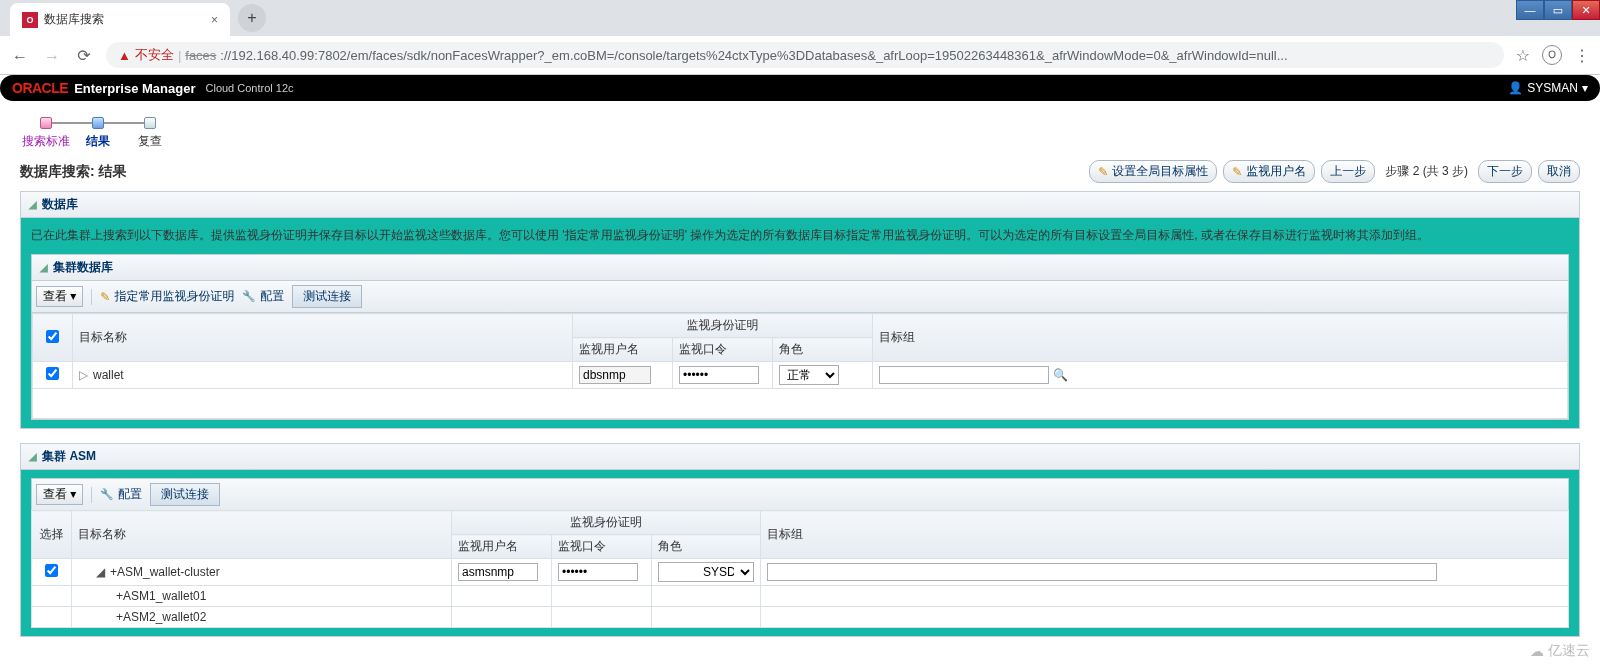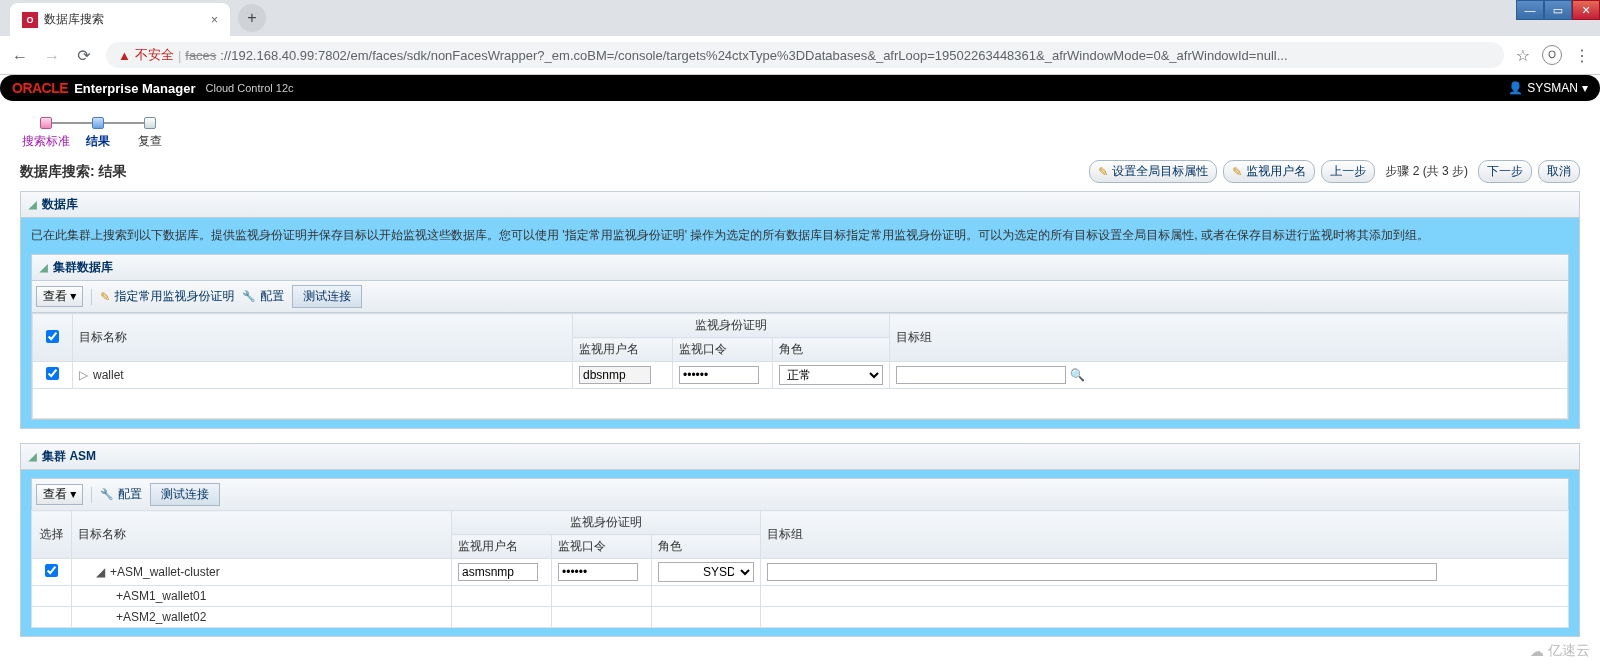--- a/index.html
+++ b/index.html
@@ -45,21 +45,21 @@
 .train-labels .sel { color: #003399; font-weight: bold; }
 .train-labels .lnk { color: #a21caf; }
 
 .page-head { display: flex; align-items: center; margin-bottom: 8px; }
 .page-title { font-size: 14px; font-weight: bold; color: #333; }
 .head-actions { margin-left: auto; display: flex; align-items: center; gap: 6px; }
 .btn { background: linear-gradient(#fefefe,#e4e8ec); border: 1px solid #a9b8c8; padding: 2px 8px; font-size: 12px; color: #003366; cursor: pointer; display: inline-flex; align-items: center; gap: 4px; border-radius: 10px; }
 .btn.pencil::before { content: "✎"; color: #cc8800; }
 .step-text { font-size: 12px; color: #333; padding: 0 4px; }
 
-.panel { border: 1px solid #c4ced7; margin-bottom: 14px; background: #7dd3fc; }
+.panel { border: 1px solid #c4ced7; margin-bottom: 14px; background: #14b8a6; }
 .panel-head { background: linear-gradient(#f7f9fb,#e8edf2); padding: 4px 8px; font-size: 12px; font-weight: bold; color: #003366; border-bottom: 1px solid #c4ced7; }
 .panel-head .tri { color: #6a8; margin-right: 2px; font-size: 10px; }
 .panel-body { padding: 8px 10px; }
 .desc-text { font-size: 12px; color: #333; margin-bottom: 10px; line-height: 1.5; }
 
 .sub-panel { border: 1px solid #c4ced7; }
 .sub-panel > .panel-head { font-weight: bold; }
 
 .toolbar { display: flex; align-items: center; gap: 8px; padding: 4px 4px; background: linear-gradient(#f7f9fb,#e8edf2); border-bottom: 1px solid #c4ced7; }
 .toolbar .sep { width: 1px; height: 16px; background: #c4ced7; }
@@ -196,21 +196,21 @@
               <th style="width:100px;">监视口令</th>
               <th style="width:100px;">角色</th>
             </tr>
           </thead>
           <tbody>
             <tr>
               <td class="chk-col"><input type="checkbox" checked="" style=""></td>
               <td><span class="expand-tri">▷</span><span>wallet</span></td>
               <td><input type="text" readonly="" style="width: 72px;" value="dbsnmp"></td>
               <td><input type="text" style="width: 80px;" value="••••••"></td>
-              <td><select style="width:104px;"><option>正常</option></select></td>
+              <td><select style="width:60px;"><option>正常</option></select></td>
               <td>
                   <div class="search-cell">
                     <input type="text" style="width: 170px;">
                     <span class="mag">🔍</span>
                   </div>
                 </td>
             </tr>
             <tr>
                 <td colspan="6" style="height:30px;">&nbsp;</td>
               </tr>

